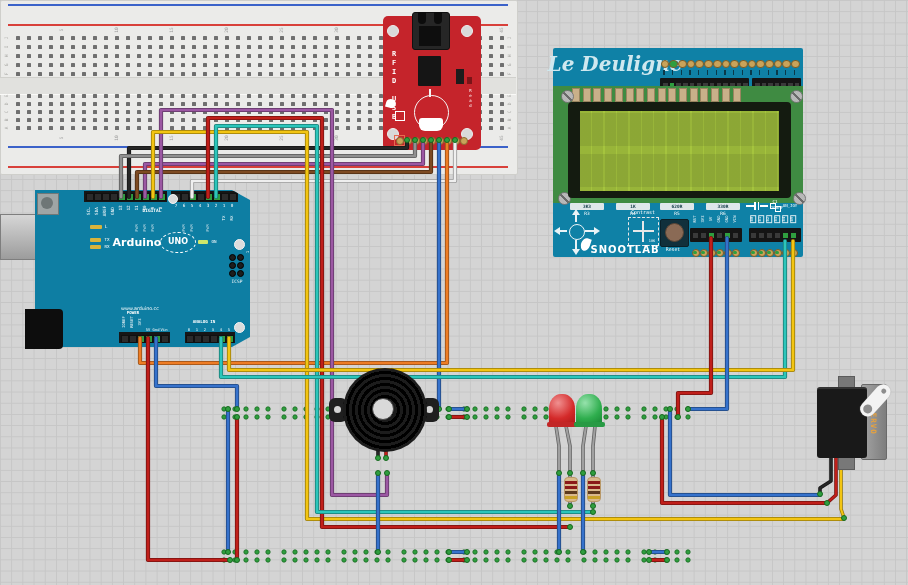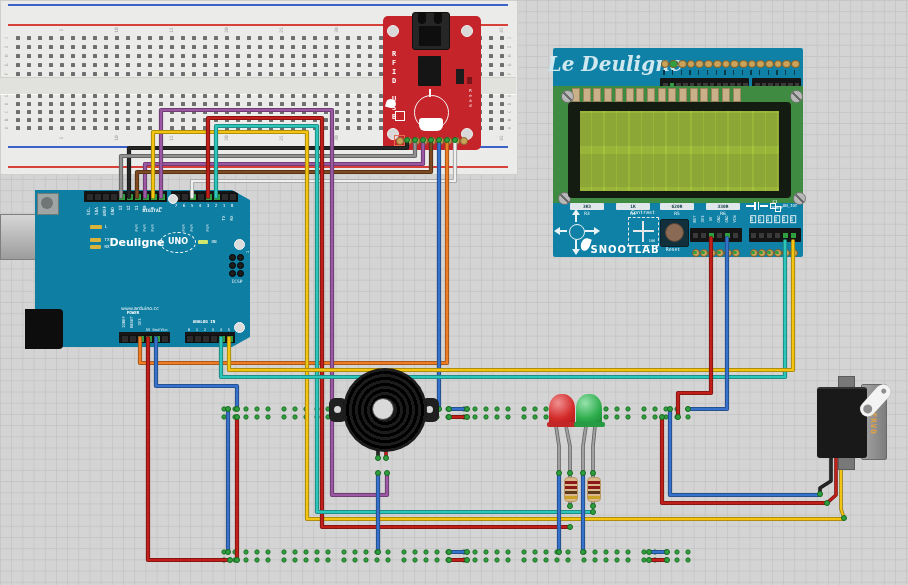--- a/index.html
+++ b/index.html
@@ -618,21 +618,21 @@
       <span class="lbl" style="left: 169px; top: 132px; font-size: 4.2px; color: rgb(255, 255, 255); transform: translate(-50%, -50%); font-weight: bold;">ANALOG IN</span>
       <div class="abs" style="left: 133px; top: 4px; width: 8px; height: 8px; border-radius: 50%; background: rgb(220, 220, 220); border: 1px solid rgb(244, 244, 244);"></div>
       <div class="abs" style="left: 198.5px; top: 48.5px; width: 9px; height: 9px; border-radius: 50%; background: rgb(220, 220, 220); border: 1px solid rgb(244, 244, 244);"></div>
       <div class="abs" style="left: 198.5px; top: 131.5px; width: 9px; height: 9px; border-radius: 50%; background: rgb(220, 220, 220); border: 1px solid rgb(244, 244, 244);"></div>
       <div class="abs" style="left: 55px; top: 35px; width: 12px; height: 4px; background: rgb(216, 180, 60); border-radius: 1px;"></div>
       <span class="lbl" style="left: 71px; top: 37px; font-size: 4.5px; color: rgb(255, 255, 255); transform: translate(-50%, -50%);">L</span>
       <div class="abs" style="left: 55px; top: 48px; width: 11px; height: 4px; background: rgb(216, 180, 60); border-radius: 1px;"></div>
       <span class="lbl" style="left: 72px; top: 50px; font-size: 4.2px; color: rgb(255, 255, 255); transform: translate(-50%, -50%);">TX</span>
       <div class="abs" style="left: 55px; top: 55px; width: 11px; height: 4px; background: rgb(216, 180, 60); border-radius: 1px;"></div>
       <span class="lbl" style="left: 72px; top: 57px; font-size: 4.2px; color: rgb(255, 255, 255); transform: translate(-50%, -50%);">RX</span>
-      <span class="lbl" style="left: 102px; top: 52px; font-size: 11px; color: rgb(255, 255, 255); transform: translate(-50%, -50%); font-weight: bold; font-family: &quot;DejaVu Sans&quot;, sans-serif;">Deuligne</span>
+      <span class="lbl" style="left: 102px; top: 52px; font-size: 11px; color: rgb(255, 255, 255); transform: translate(-50%, -50%); font-weight: bold; font-family: &quot;DejaVu Sans&quot;, sans-serif;">Arduino</span>
       <div class="abs" style="left: 125px; top: 42px; width: 34px; height: 19px; border: 1px dashed rgb(255, 255, 255); border-radius: 50%;"></div>
       <span class="lbl" style="left: 143px; top: 52px; font-size: 8px; color: rgb(255, 255, 255); transform: translate(-50%, -50%); font-weight: bold; font-family: &quot;DejaVu Sans&quot;, sans-serif;">UNO</span>
       <div class="abs" style="left: 163px; top: 50px; width: 10px; height: 4px; background: rgb(207, 231, 106); border-radius: 1px;"></div>
       <span class="lbl" style="left: 179px; top: 52px; font-size: 4.2px; color: rgb(255, 255, 255); transform: translate(-50%, -50%);">ON</span>
       <div class="abs" style="left: 194px; top: 64px; width: 5px; height: 5px; border-radius: 50%; background: rgb(29, 29, 29); border: 1px solid rgb(0, 0, 0);"></div>
       <div class="abs" style="left: 202px; top: 64px; width: 5px; height: 5px; border-radius: 50%; background: rgb(29, 29, 29); border: 1px solid rgb(0, 0, 0);"></div>
       <div class="abs" style="left: 194px; top: 72px; width: 5px; height: 5px; border-radius: 50%; background: rgb(29, 29, 29); border: 1px solid rgb(0, 0, 0);"></div>
       <div class="abs" style="left: 202px; top: 72px; width: 5px; height: 5px; border-radius: 50%; background: rgb(29, 29, 29); border: 1px solid rgb(0, 0, 0);"></div>
       <div class="abs" style="left: 194px; top: 80px; width: 5px; height: 5px; border-radius: 50%; background: rgb(29, 29, 29); border: 1px solid rgb(0, 0, 0);"></div>
       <div class="abs" style="left: 202px; top: 80px; width: 5px; height: 5px; border-radius: 50%; background: rgb(29, 29, 29); border: 1px solid rgb(0, 0, 0);"></div>

